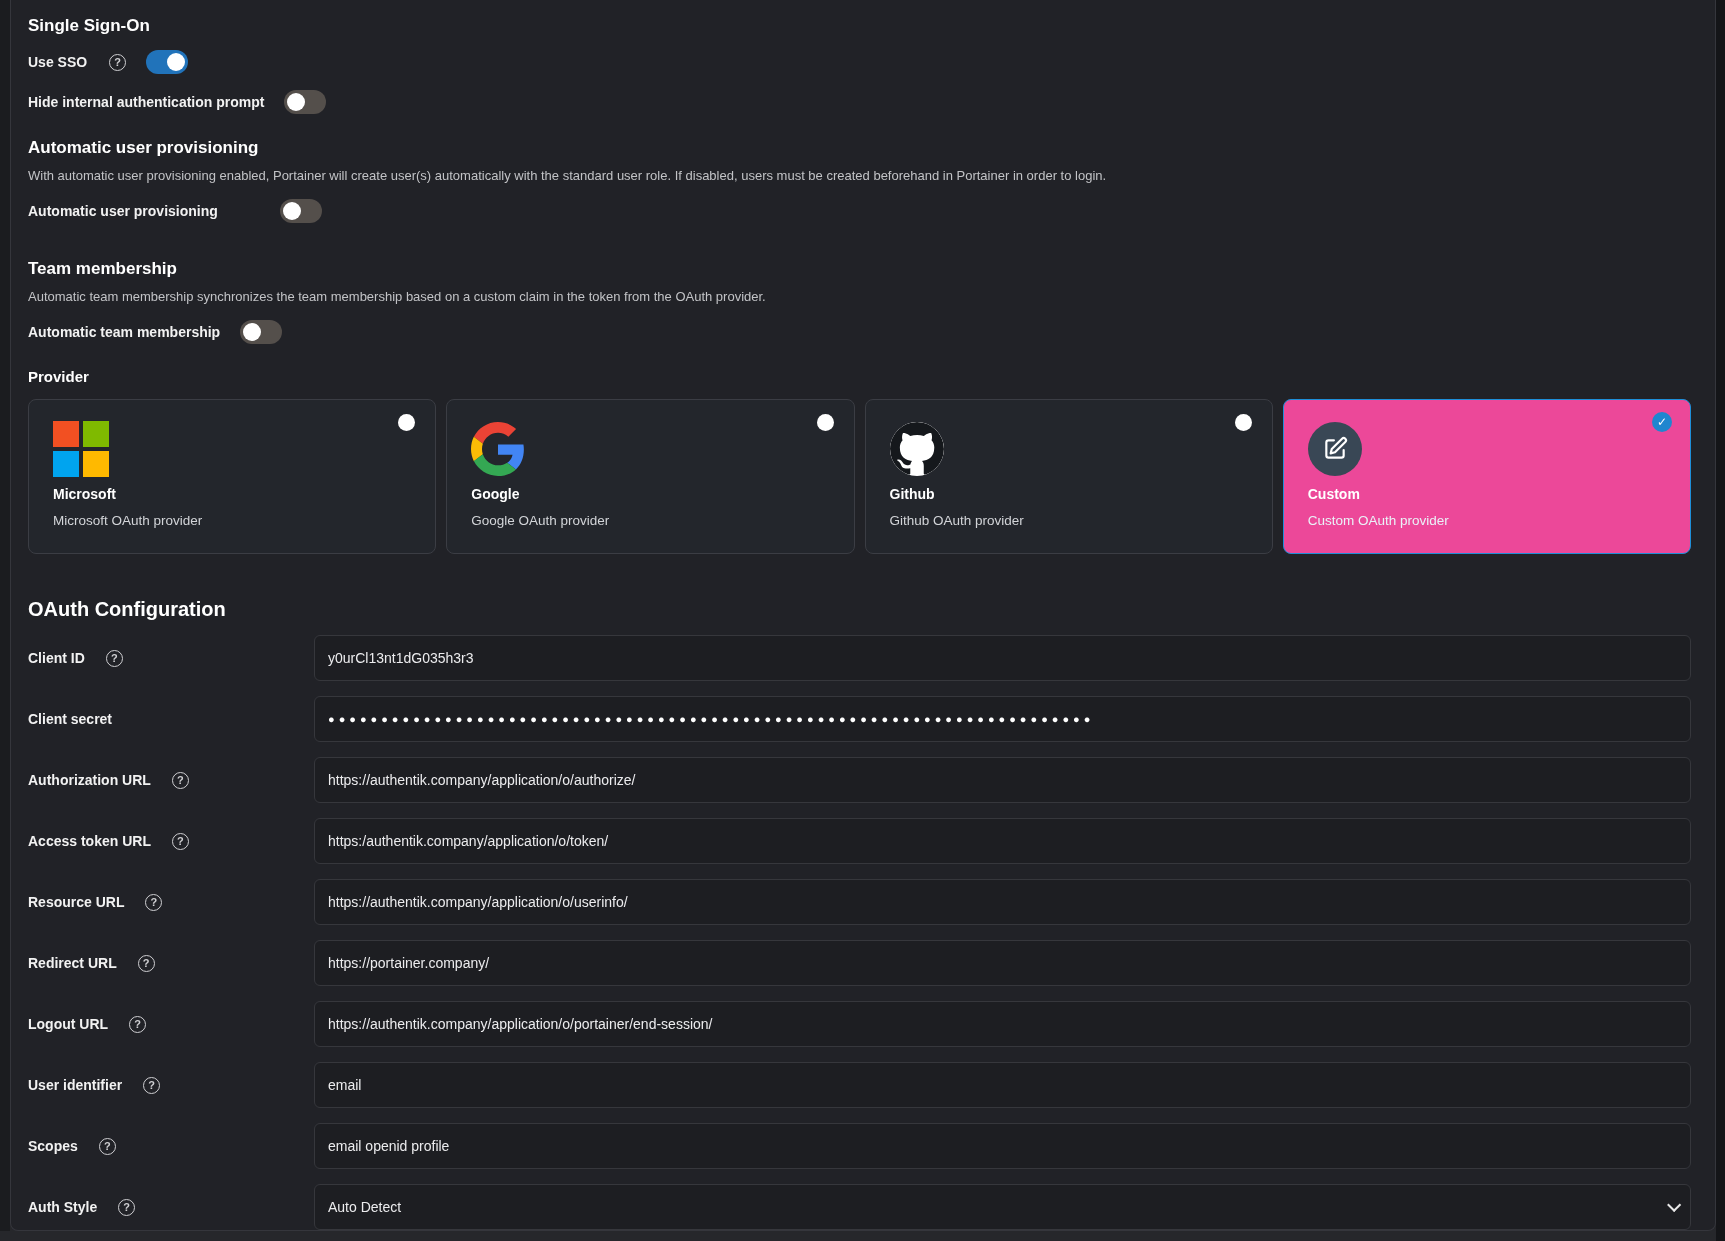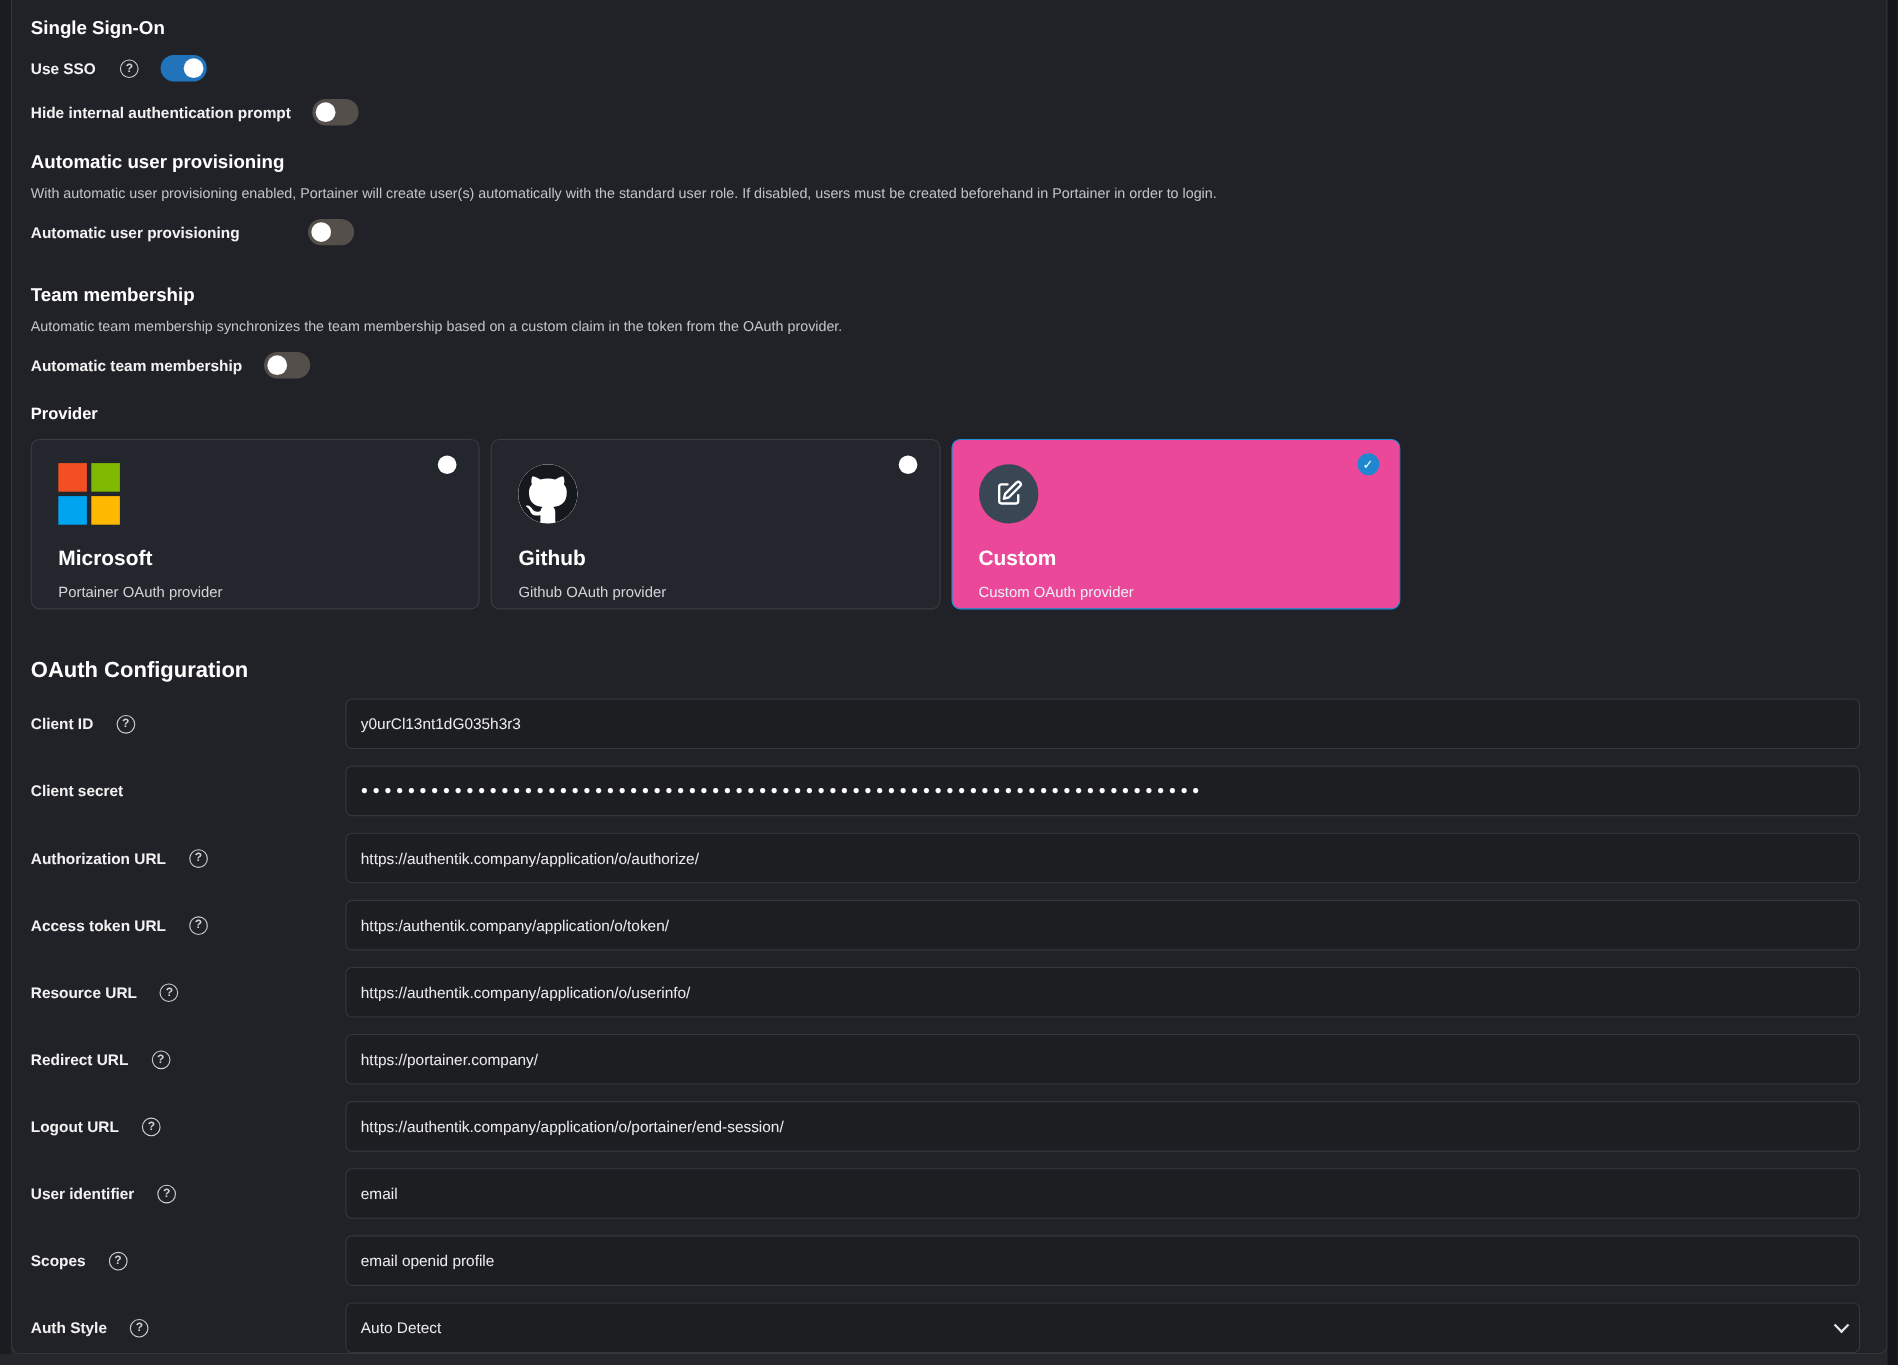--- a/index.html
+++ b/index.html
@@ -56,21 +56,21 @@
   .provider-grid {
     display:grid; grid-template-columns:repeat(4,1fr); gap:10px;
   }
   .pcard {
     position:relative; height:155px; border-radius:8px;
     background:#23262c; border:1px solid #3b3d44;
     padding:20px 24px; cursor:pointer;
   }
   .pcard.selected { background:#ec4899; border-color:#1e8fd8; }
   .pcard .icon-area { height:58px; display:flex; align-items:center; }
-  .pcard .p-title { font-size:19px; font-weight:700; margin-top:20px; }
+  .pcard .p-title { font-size:14px; font-weight:700; margin-top:8px; }
   .pcard .p-desc { font-size:13.5px; margin-top:11px; color:#d2d4d8; }
   .pcard.selected .p-desc { color:#eaf2f8; }
   .radio-dot {
     position:absolute; top:14px; right:20px; width:17px; height:17px;
     border-radius:50%; background:#ffffff;
   }
   .check-badge {
     position:absolute; top:12px; right:18px; width:20px; height:20px;
     border-radius:50%; background:#1f86cf; color:#fff;
     display:flex; align-items:center; justify-content:center;
@@ -180,23 +180,36 @@
       <div class="radio-dot"></div>
       <div class="icon-area">
         <div class="ms-logo">
           <i class="ms-r"></i>
             <i class="ms-g"></i>
             <i class="ms-b"></i>
             <i class="ms-y"></i>
         </div>
       </div>
       <div class="p-title">Microsoft</div>
-      <div class="p-desc">Portainer OAuth provider</div>
-    </div>
-
+      <div class="p-desc">Microsoft OAuth provider</div>
+    </div>
+
+    <div class="pcard">
+      <div class="radio-dot"></div>
+      <div class="icon-area">
+        <svg width="54" height="54" viewBox="0 0 48 48">
+          <path fill="#EA4335" d="M24 9.5c3.54 0 6.71 1.22 9.21 3.6l6.85-6.85C35.9 2.38 30.47 0 24 0 14.62 0 6.51 5.38 2.56 13.22l7.98 6.19C12.43 13.72 17.74 9.5 24 9.5z"></path>
+          <path fill="#4285F4" d="M46.98 24.55c0-1.57-.15-3.09-.38-4.55H24v9.02h12.94c-.58 2.96-2.26 5.48-4.78 7.18l7.73 6c4.51-4.18 7.09-10.36 7.09-17.65z"></path>
+          <path fill="#FBBC05" d="M10.53 28.59c-.48-1.45-.76-2.99-.76-4.59s.27-3.14.76-4.59l-7.98-6.19C.92 16.46 0 20.12 0 24c0 3.88.92 7.54 2.56 10.78l7.97-6.19z"></path>
+          <path fill="#34A853" d="M24 48c6.48 0 11.93-2.13 15.89-5.81l-7.73-6c-2.15 1.45-4.92 2.3-8.16 2.3-6.26 0-11.57-4.22-13.47-9.91l-7.98 6.19C6.51 42.62 14.62 48 24 48z"></path>
+        </svg>
+      </div>
+      <div class="p-title">Google</div>
+      <div class="p-desc">Google OAuth provider</div>
+    </div>
 
     <div class="pcard">
       <div class="radio-dot"></div>
       <div class="icon-area">
         <div class="gh-circle">
           <svg width="56" height="56" viewBox="0 0 16 16">
             <path fill="#15181c" d="M8 0C3.58 0 0 3.58 0 8c0 3.54 2.29 6.53 5.47 7.59.4.07.55-.17.55-.38 0-.19-.01-.82-.01-1.49-2.01.37-2.53-.49-2.69-.94-.09-.23-.48-.94-.82-1.13-.28-.15-.68-.52-.01-.53.63-.01 1.08.58 1.23.82.72 1.21 1.87.87 2.33.66.07-.52.28-.87.51-1.07-1.78-.2-3.64-.89-3.64-3.95 0-.87.31-1.59.82-2.15-.08-.2-.36-1.02.08-2.12 0 0 .67-.21 2.2.82.64-.18 1.32-.27 2-.27s1.36.09 2 .27c1.53-1.04 2.2-.82 2.2-.82.44 1.1.16 1.92.08 2.12.51.56.82 1.27.82 2.15 0 3.07-1.87 3.75-3.65 3.95.29.25.54.73.54 1.48 0 1.07-.01 1.93-.01 2.2 0 .21.15.46.55.38A8.01 8.01 0 0 0 16 8c0-4.42-3.58-8-8-8z"></path>
           </svg>
         </div>
       </div>

